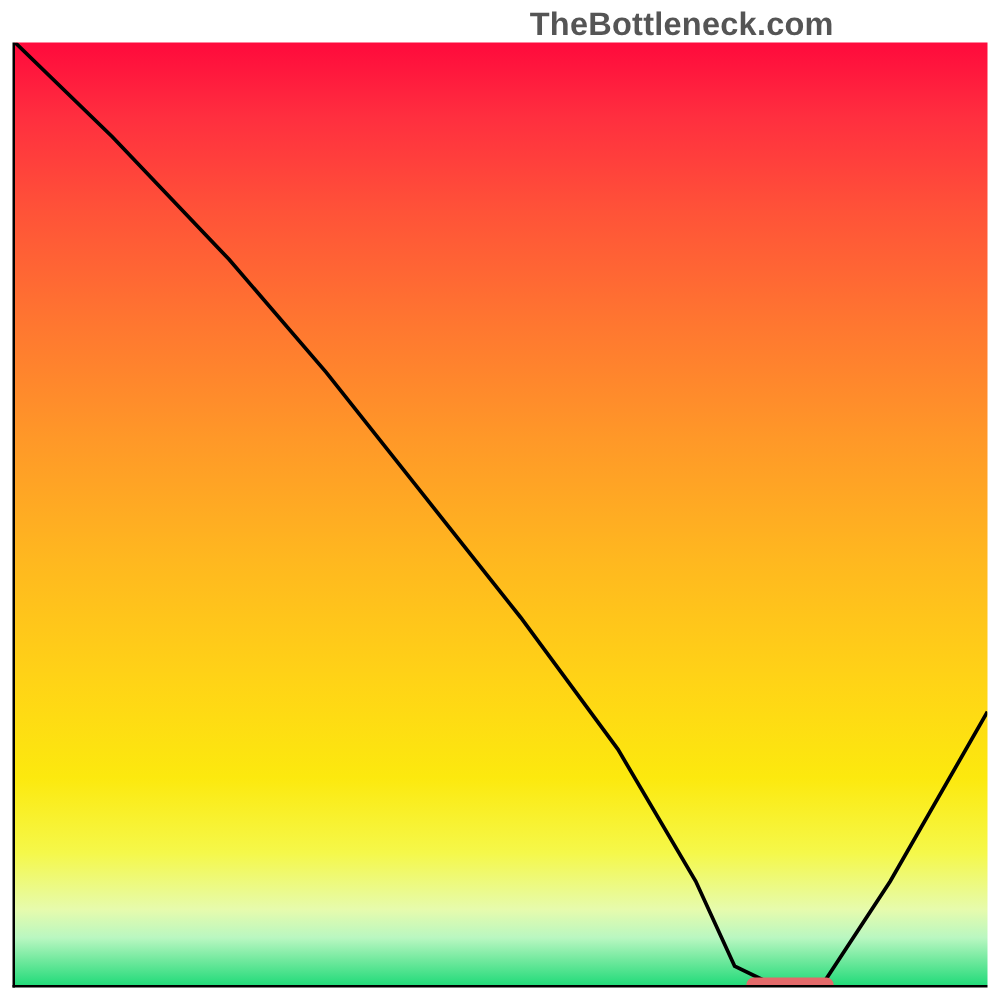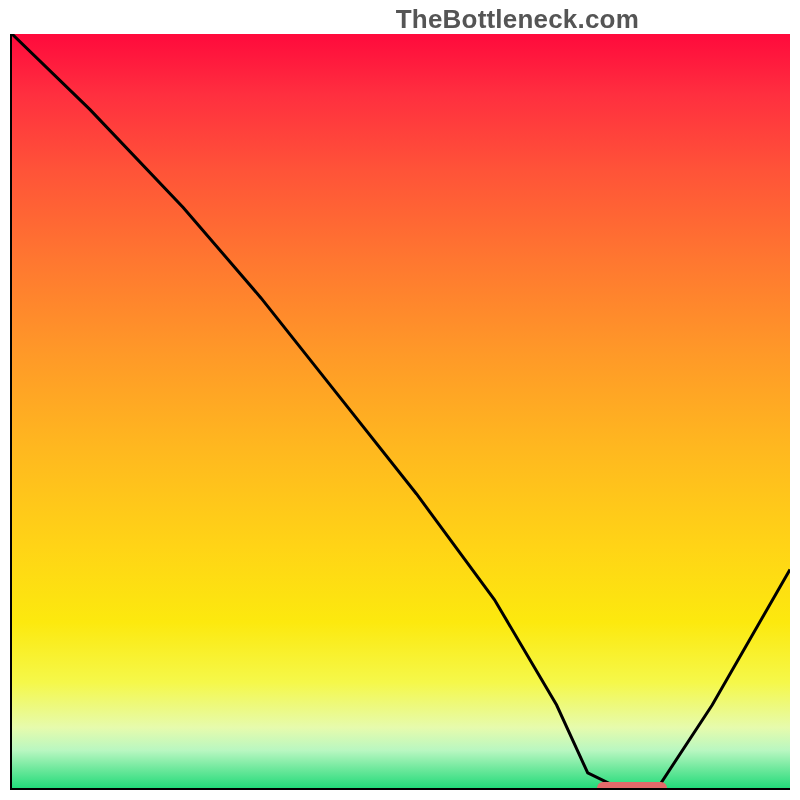--- a/index.html
+++ b/index.html
@@ -7,20 +7,21 @@
     padding: 0;
     width: 800px;
     height: 800px;
     background: #ffffff;
     font-family: Arial, Helvetica, sans-serif;
   }
   .frame {
     position: relative;
     width: 649px;
     height: 800px;
+    padding-left: 28px;
   }
   .watermark {
     position: absolute;
     top: 4px;
     right: 10px;
     font-size: 26px;
     font-weight: 600;
     color: #555555;
     letter-spacing: 0.2px;
   }

